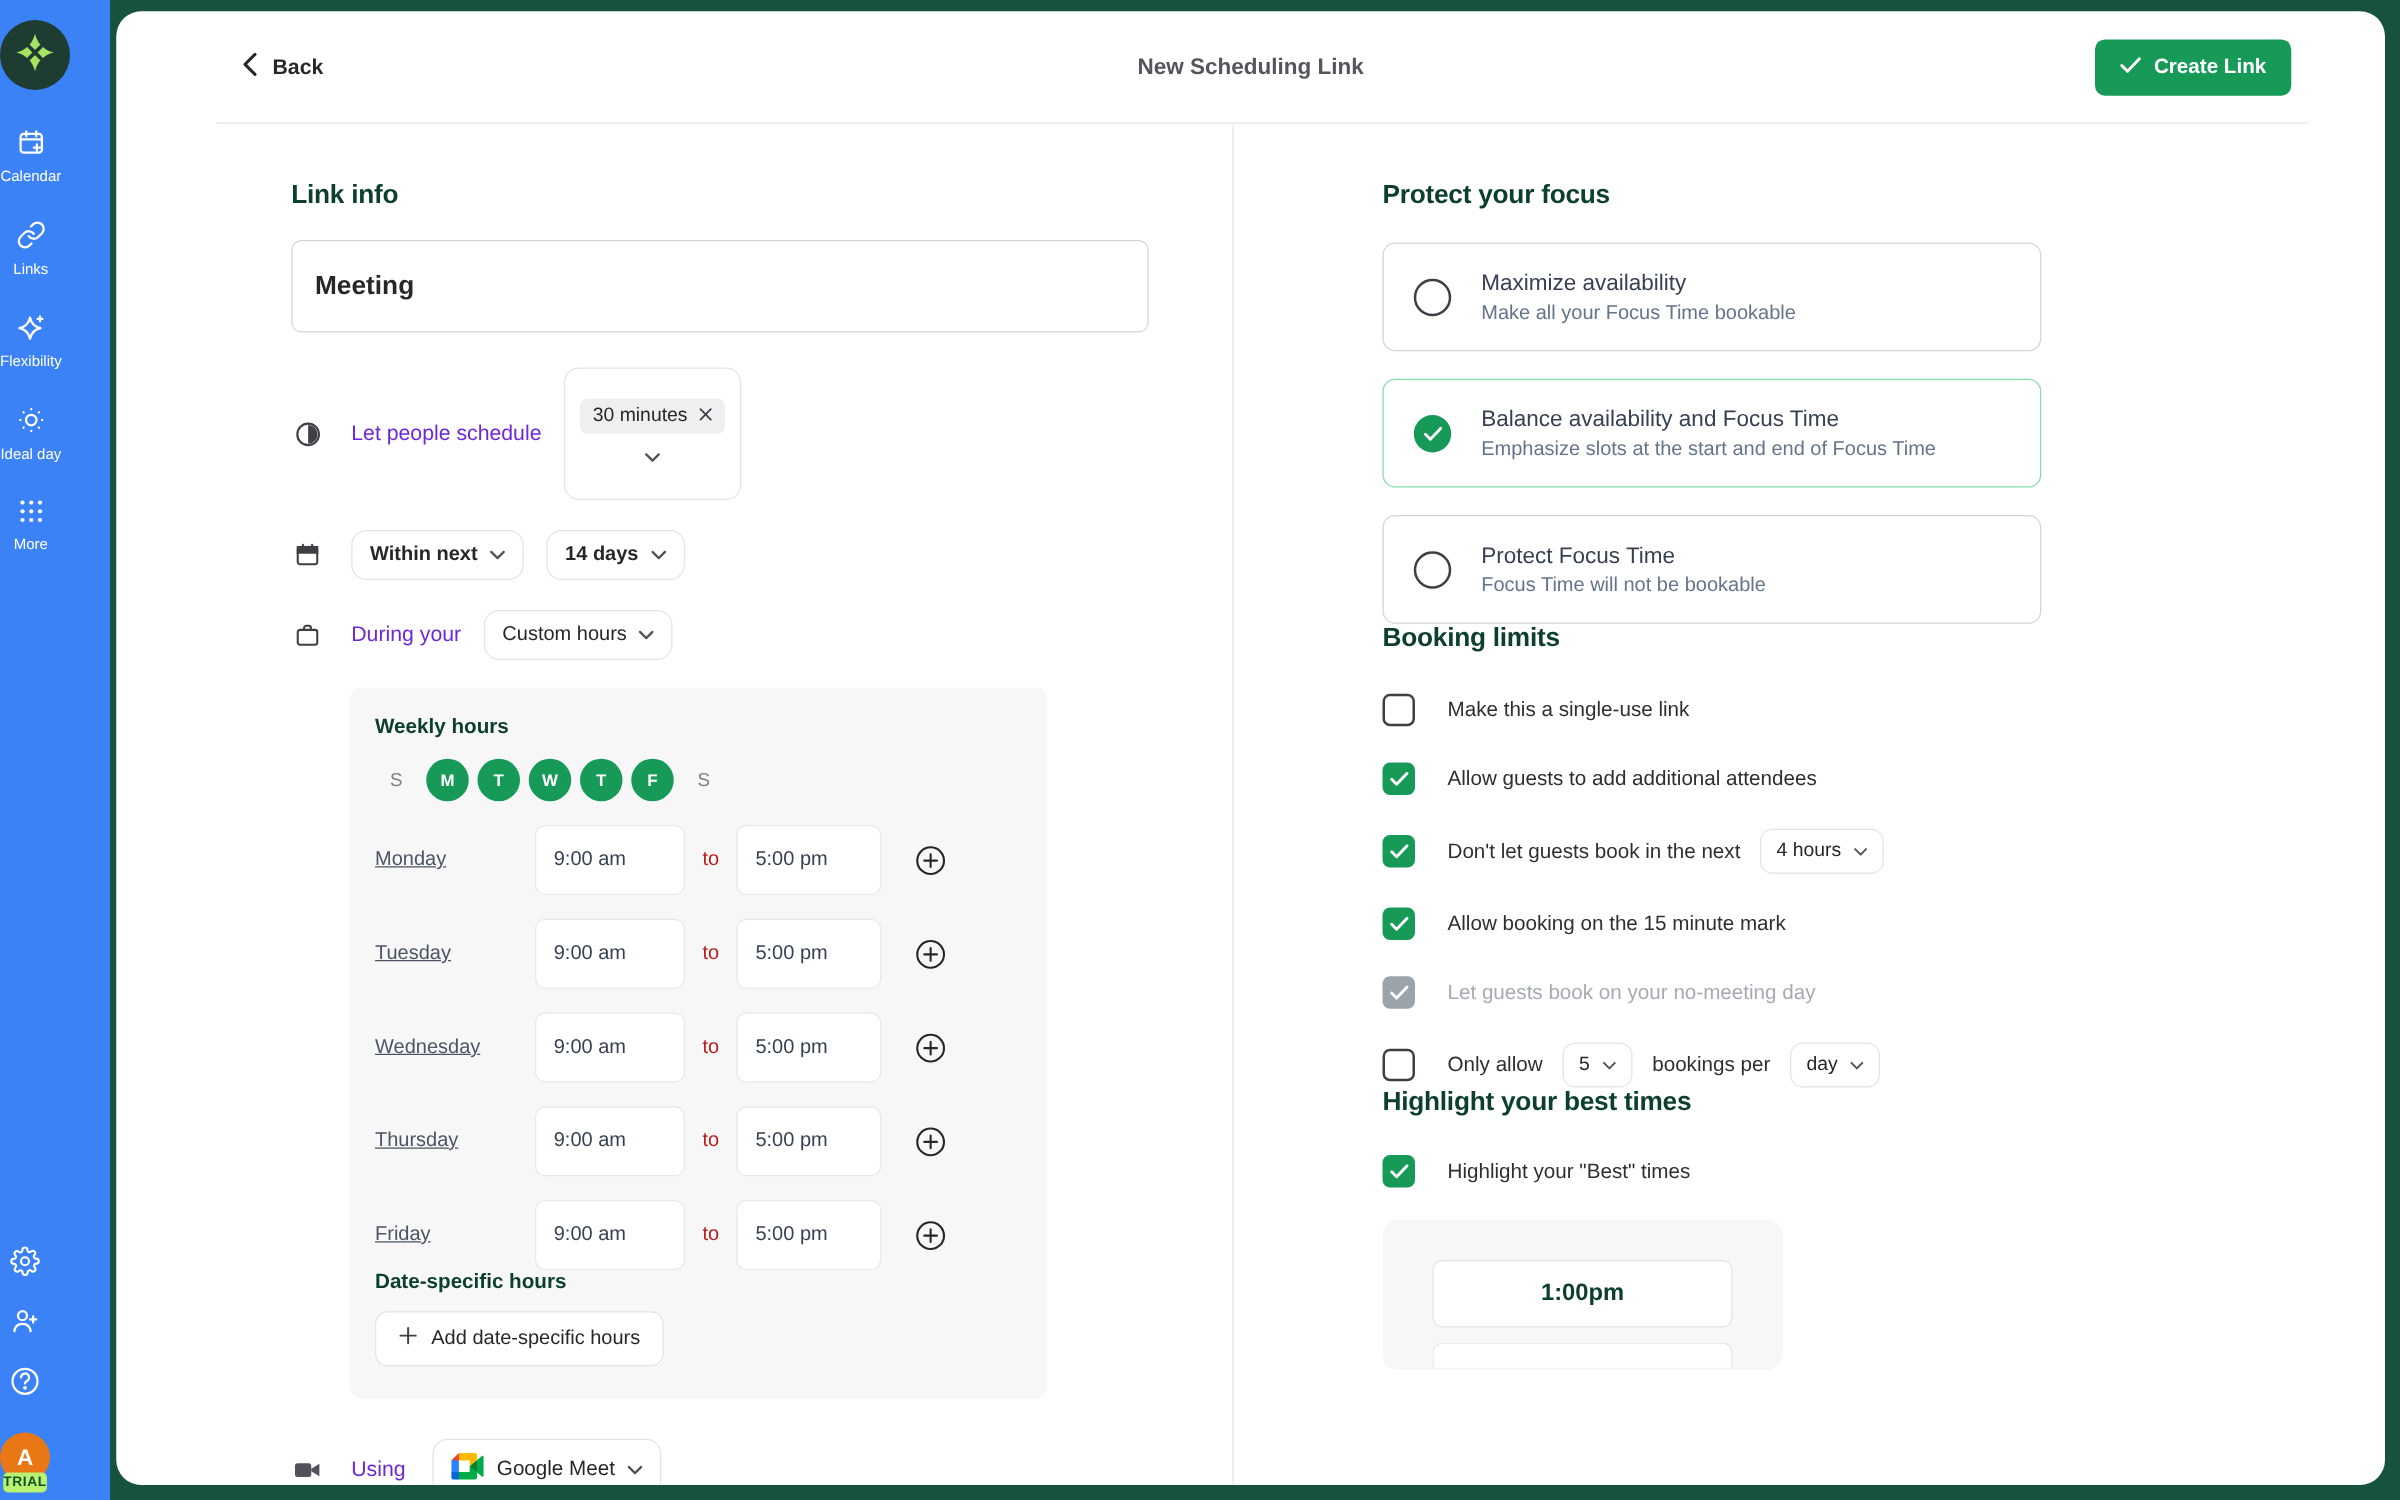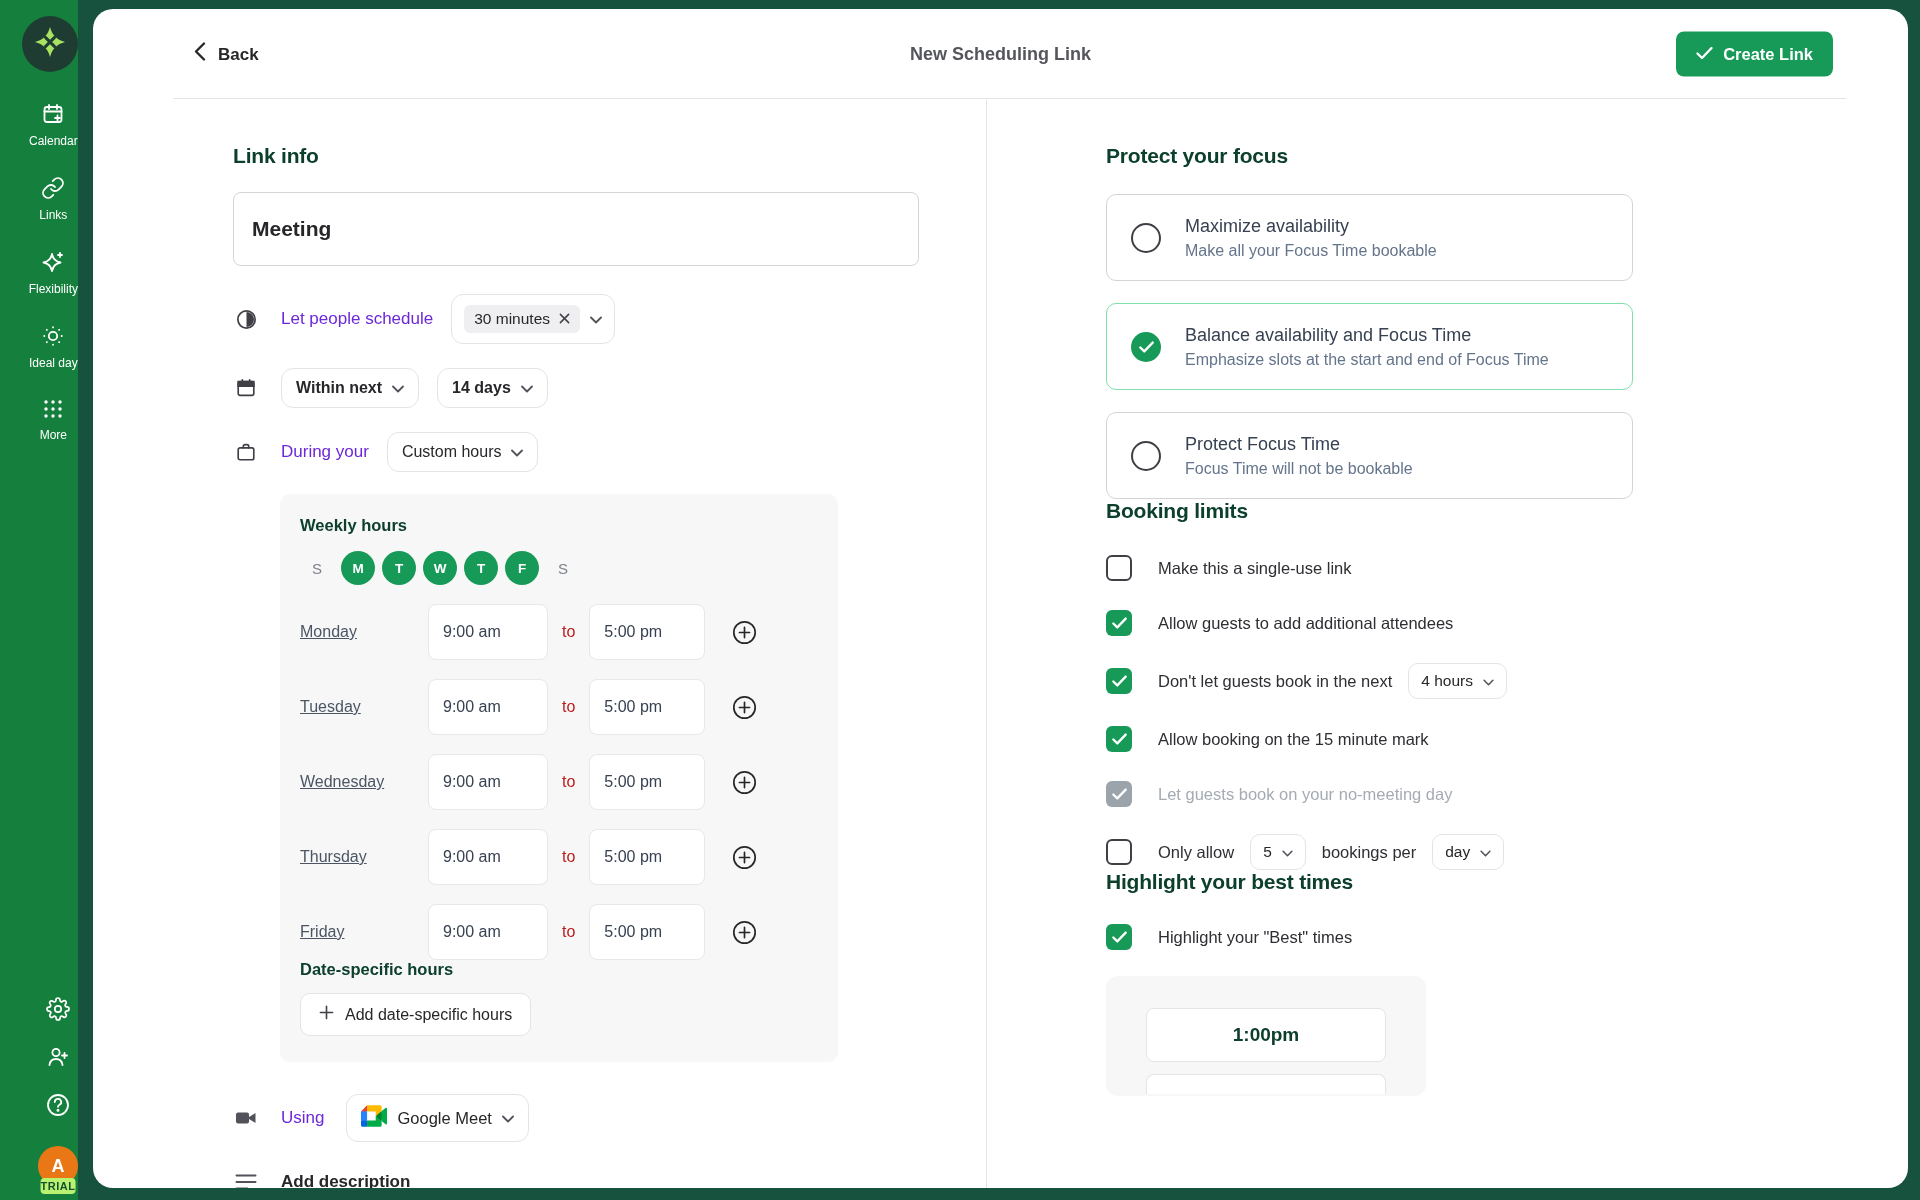--- a/index.html
+++ b/index.html
@@ -1,21 +1,21 @@
 <!DOCTYPE html>
 <html><head>
 <meta charset="utf-8">
 <style>
   html,body{margin:0;padding:0;width:1920px;height:1200px;overflow:hidden;
     background:#17523f;font-family:"Liberation Sans",sans-serif;}
   *{box-sizing:border-box;}
 
   
-  .sidebar{position:absolute;left:0;top:0;width:78px;height:1200px;background:#15803d;
-    display:flex;flex-direction:column;align-items:flex-end;}
+  .sidebar{position:absolute;left:0;top:0;width:88px;height:1200px;background:#3b82f6;
+    display:flex;flex-direction:column;align-items:flex-start;}
   .logo-wrap{width:56px;height:56px;border-radius:50%;background:#1f3c32;margin-top:16px;
     display:flex;align-items:center;justify-content:center;}
   .nav{margin-top:30px;display:flex;flex-direction:column;align-items:center;}
   .nav-item{display:flex;flex-direction:column;align-items:center;margin-bottom:28px;cursor:pointer;}
   .nav-item svg{display:block;}
   .nav-label{color:#fff;font-size:12px;margin-top:8px;}
   .sidebar-bottom{margin-top:auto;display:flex;flex-direction:column;align-items:center;gap:22px;padding-bottom:14px;}
   .icon-btn{width:26px;height:26px;display:flex;align-items:center;justify-content:center;cursor:pointer;}
   .avatar{position:relative;width:40px;height:40px;border-radius:50%;background:#e97716;
     display:flex;align-items:center;justify-content:center;color:#fff;font-weight:bold;font-size:18px;margin-top:4px;}
@@ -241,21 +241,21 @@
       <div class="name-input">Meeting</div>
 
       <div class="row" style="margin-top:28px;">
         <span class="row-icon">
           <svg width="23" height="23" viewBox="0 0 24 24">
               <circle cx="12" cy="12" r="9" fill="none" stroke="#3f3f46" stroke-width="1.8"></circle>
               <path d="M12 4.2 A7.8 7.8 0 0 1 12 19.8 Z" fill="#3f3f46"></path>
             </svg>
         </span>
         <span class="row-label">Let people schedule</span>
-        <span class="dd" style="margin-left:18px;padding:10px 12px;">
+        <span class="dd" style="margin-left:18px;padding:24px 12px;flex-direction:column;">
           <span class="chip">
             <span>30 minutes</span>
             <span>
               <svg width="11" height="11" viewBox="0 0 12 12" stroke="#3f3f46" stroke-width="1.6" stroke-linecap="round">
                   <path d="M1.5 1.5 10.5 10.5 M10.5 1.5 1.5 10.5"></path>
                 </svg>
             </span>
           </span>
           <span>
             <svg width="12" height="8" viewBox="0 0 12 8" fill="none" stroke="#52525b" stroke-width="1.8" stroke-linecap="round" stroke-linejoin="round">

